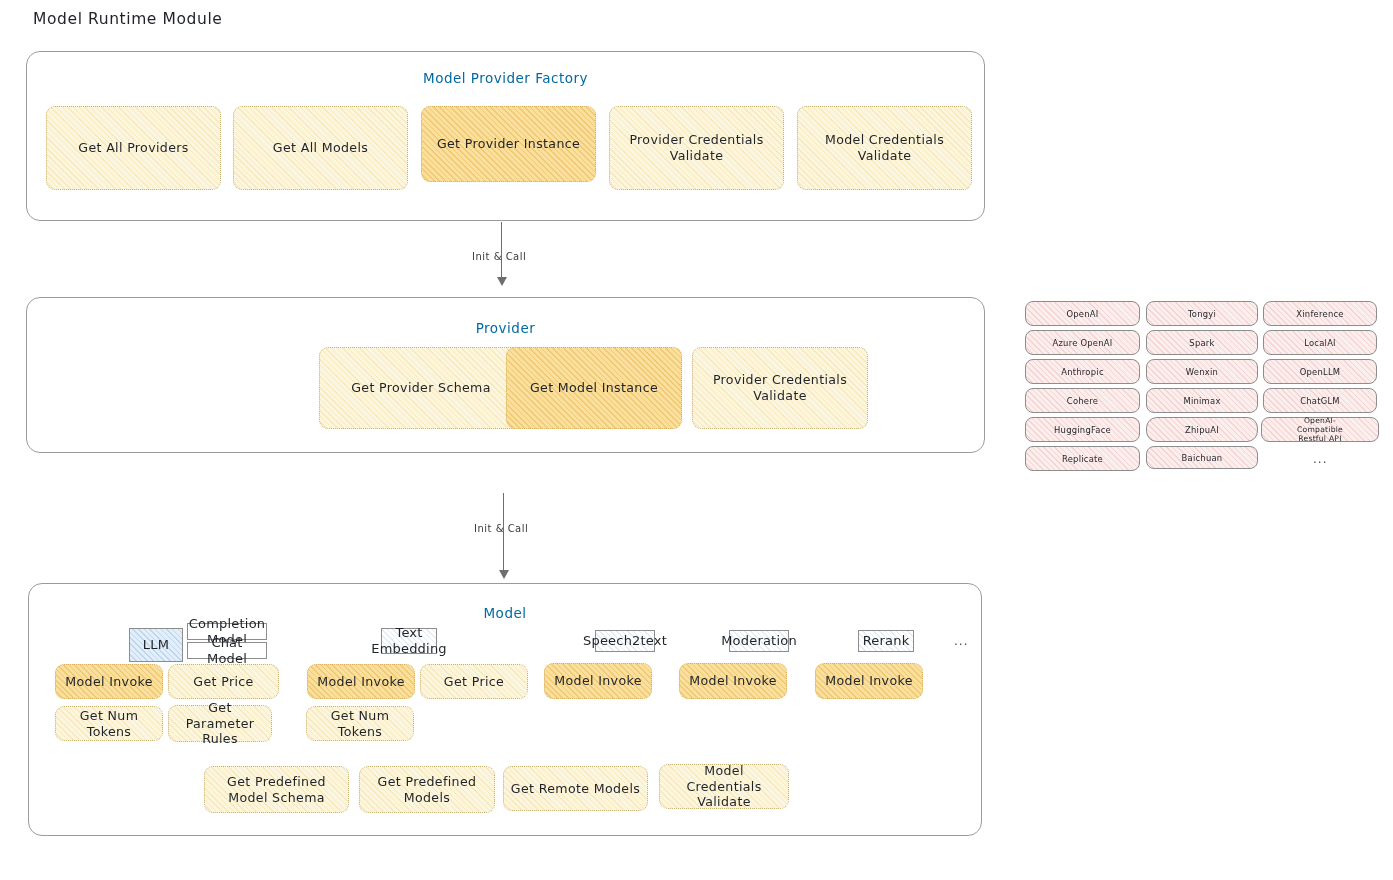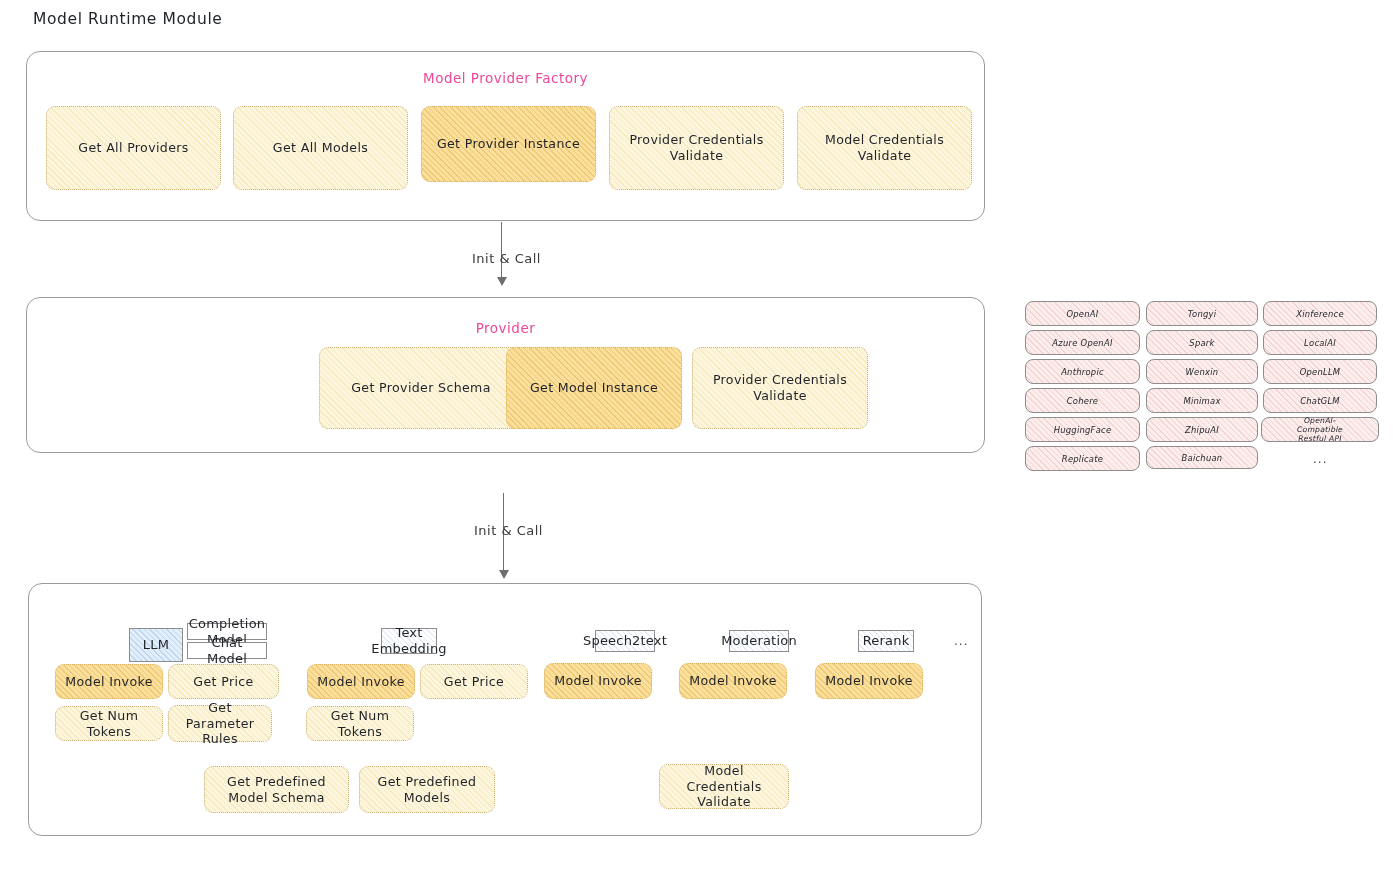--- a/index.html
+++ b/index.html
@@ -41,21 +41,21 @@
   }
   
   .panel.sheetA::before { left: 7px; top: 7px; right: -7px; bottom: -7px; }
   .panel.sheetA::after  { left: 14px; top: 14px; right: -14px; bottom: -14px; }
   
   .panel.sheetB::before { left: 5px; top: 7px; right: -5px; bottom: -7px; }
   .panel.sheetB::after  { left: 10px; top: 14px; right: -10px; bottom: -14px; }
 
   .panel-title {
     position: absolute; left: 0; right: 0; text-align: center;
-    font-size: 13.5px; color: #ec4899; letter-spacing: .5px;
+    font-size: 13.5px; color: #0369a1; letter-spacing: .5px;
   }
 
   
   .hbox {
     position: absolute;
     border: 1.3px dotted #c9b173;
     border-radius: 9px;
     display: flex; align-items: center; justify-content: center;
     text-align: center;
     font-size: 12.6px; color: #1f2328; line-height: 1.25;
@@ -79,21 +79,20 @@
     position: absolute;
     border: 1.2px solid #8d8d8d;
     border-radius: 8px;
     display: flex; align-items: center; justify-content: center;
     font-size: 8.4px; color: #1f2328; letter-spacing: .25px;
     text-align: center; padding: 0 21px;
     background-color: #fdeeee;
     background-image: repeating-linear-gradient(45deg,
         rgba(226,150,150,.30) 0px, rgba(226,150,150,.30) 1px,
         rgba(255,255,255,0) 1px, rgba(255,255,255,0) 4px);
-    font-style: italic;
   }
 
   
   .badge {
     position: absolute;
     border: 1.1px solid #8d8d8d;
     border-radius: 0;
     display: flex; align-items: center; justify-content: center;
     font-size: 13px; color: #1f2328; text-align: center;
     line-height: 1.2; padding: 0 12px; letter-spacing: .2px;
@@ -114,21 +113,21 @@
   .arrow-line {
     position: absolute; width: 1.3px; background: #6e6e6e;
   }
   .arrow-head {
     position: absolute; width: 0; height: 0;
     border-left: 5px solid transparent;
     border-right: 5px solid transparent;
     border-top: 9px solid #6e6e6e;
   }
   .arrow-label {
-    position: absolute; font-size: 13px; color: #3a3a3a;
+    position: absolute; font-size: 10px; color: #3a3a3a;
     letter-spacing: .5px; white-space: nowrap;
   }
 
   .ellipsis {
     position: absolute; font-size: 12px; color: #4a4a4a;
     letter-spacing: 1px;
   }
 </style>
 </head>
 <body>
@@ -172,36 +171,37 @@
     <div class="chip" style="left:1025px; top:330px; width:115px; height:25px;">Azure OpenAI</div>
     <div class="chip" style="left:1025px; top:359px; width:115px; height:25px;">Anthropic</div>
     <div class="chip" style="left:1025px; top:388px; width:115px; height:25px;">Cohere</div>
     <div class="chip" style="left:1025px; top:417px; width:115px; height:25px;">HuggingFace</div>
     <div class="chip" style="left:1025px; top:446px; width:115px; height:25px;">Replicate</div>
 
     <div class="chip" style="left:1146px; top:301px; width:112px; height:25px;">Tongyi</div>
     <div class="chip" style="left:1146px; top:330px; width:112px; height:25px;">Spark</div>
     <div class="chip" style="left:1146px; top:359px; width:112px; height:25px;">Wenxin</div>
     <div class="chip" style="left:1146px; top:388px; width:112px; height:25px;">Minimax</div>
-    <div class="chip" style="left:1146px; top:417px; width:112px; height:25px;">ZhipuAI</div>
+    <div class="chip" style="left:1146px; top:417px; width:112px; height:25px;border-radius:11px;">ZhipuAI</div>
     <div class="chip" style="left:1146px; top:446px; width:112px; height:23px;">Baichuan</div>
 
     <div class="chip" style="left:1263px; top:301px; width:114px; height:25px;">Xinference</div>
     <div class="chip" style="left:1263px; top:330px; width:114px; height:25px;">LocalAI</div>
     <div class="chip" style="left:1263px; top:359px; width:114px; height:25px;">OpenLLM</div>
     <div class="chip" style="left:1263px; top:388px; width:114px; height:25px;">ChatGLM</div>
     <div class="chip" style="left:1261px; top:417px; width:118px; height:25px; font-size:7.6px;">OpenAI-Compatible Restful API</div>
     <div class="ellipsis hand" style="left:1313px; top:452px;">...</div>
   </div>
 
   <div class="arrow-line" style="left:503px; top:493px; height:80px;"></div>
   <div class="arrow-head" style="left:499px; top:570px;"></div>
   <div class="arrow-label hand" style="left:474px; top:523px;">Init &amp; Call</div>
 
   <div class="panel sheetB" style="left:28px; top:583px; width:954px; height:253px;">
+    <div class="panel-title hand" style="top:21px;">Model</div>
 
     <div class="badge blue" style="left:100px; top:44px; width:54px; height:34px;">LLM</div>
     <div class="badge plain" style="left:158px; top:39px; width:80px; height:17px;">Completion Model</div>
     <div class="badge plain" style="left:158px; top:58px; width:80px; height:17px;">Chat Model</div>
 
     <div class="badge" style="left:352px; top:44px; width:56px; height:26px;">Text Embedding</div>
 
     <div class="badge" style="left:566px; top:46px; width:60px; height:22px;">Speech2text</div>
 
     <div class="badge" style="left:700px; top:46px; width:60px; height:22px;">Moderation</div>
@@ -220,16 +220,17 @@
     <div class="hbox" style="left:277px; top:122px; width:108px; height:35px;">Get Num Tokens</div>
 
     <div class="hbox hl" style="left:515px; top:79px; width:108px; height:36px;">Model Invoke</div>
 
     <div class="hbox hl" style="left:650px; top:79px; width:108px; height:36px;">Model Invoke</div>
 
     <div class="hbox hl" style="left:786px; top:79px; width:108px; height:36px;">Model Invoke</div>
 
     <div class="hbox" style="left:175px; top:182px; width:145px; height:47px;">Get Predefined Model Schema</div>
     <div class="hbox" style="left:330px; top:182px; width:136px; height:47px;">Get Predefined Models</div>
+    <div class="hbox" style="left:474px; top:182px; width:145px; height:45px;">Get Remote Models</div>
     <div class="hbox" style="left:630px; top:180px; width:130px; height:45px;">Model Credentials Validate</div>
   </div>
 
 </div>
 
 </body></html>

